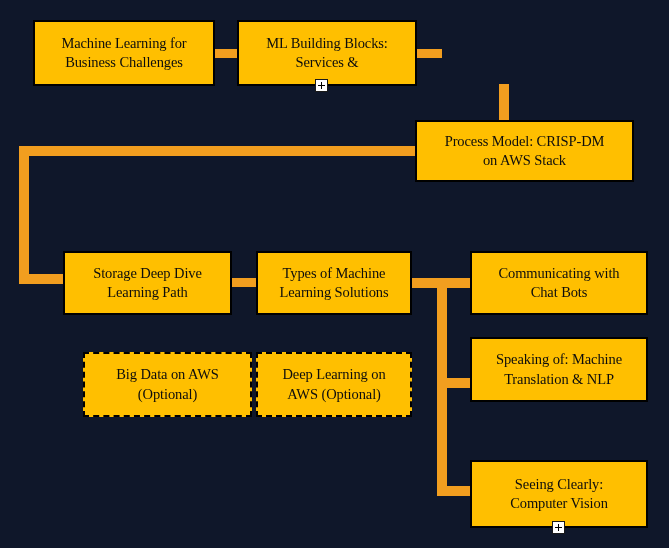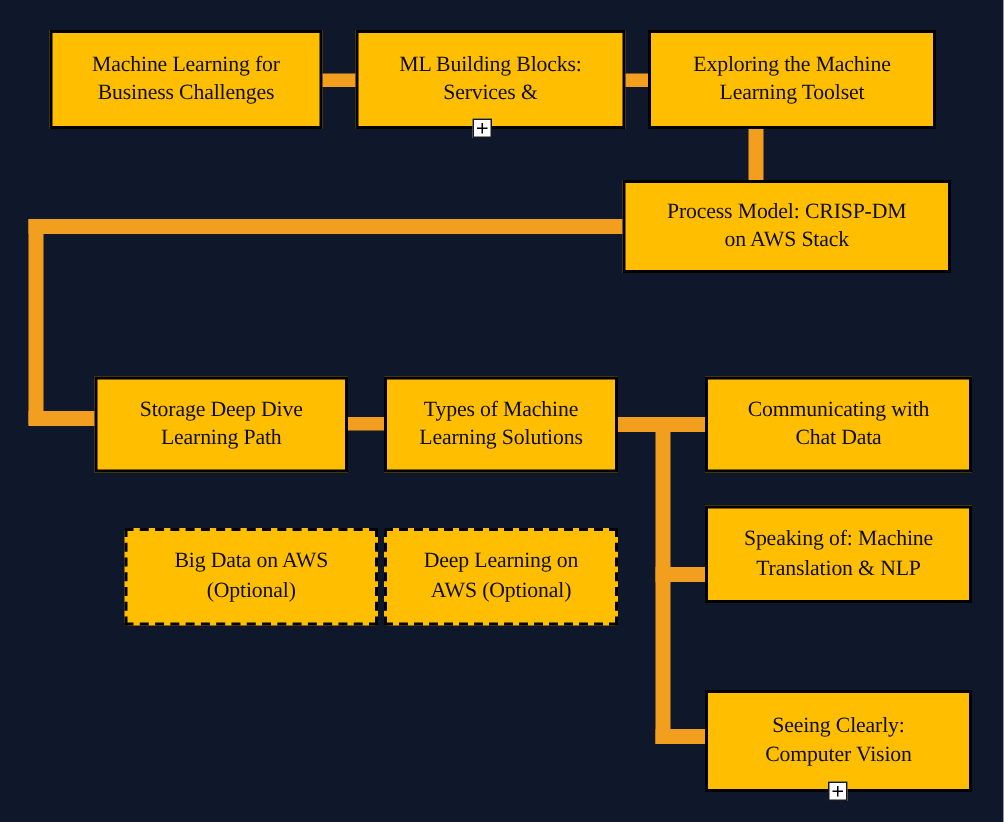--- a/index.html
+++ b/index.html
@@ -100,43 +100,39 @@
   <div class="node" style="left:237px; top:20px; width:180px; height:66px;">
     <span class="label">ML Building Blocks:
 Services &amp;</span>
   </div>
 
   <div class="expander" style="left:315px; top:79px;">
     <span class="plus-h"></span>
     <span class="plus-v"></span>
   </div>
 
-  <div class="node" style="left:432px; top:20px; width:192px; height:66px;">
-    <span class="label">Exploring the Machine
-Learning Toolset</span>
-  </div>
 
   <div class="node" style="left:415px; top:120px; width:219px; height:62px;">
     <span class="label">Process Model: CRISP-DM
 on AWS Stack</span>
   </div>
 
   <div class="node" style="left:63px; top:251px; width:169px; height:64px;">
     <span class="label">Storage Deep Dive
 Learning Path</span>
   </div>
 
   <div class="node" style="left:256px; top:251px; width:156px; height:64px;">
     <span class="label">Types of Machine
 Learning Solutions</span>
   </div>
 
   <div class="node" style="left:470px; top:251px; width:178px; height:64px;">
     <span class="label">Communicating with
-Chat Data</span>
+Chat Bots</span>
   </div>
 
   <div class="node optional" style="left:63px; top:352px; width:169px; height:65px;margin-left:20px;">
     <span class="label">Big Data on AWS
 (Optional)</span>
   </div>
 
   <div class="node optional" style="left:256px; top:352px; width:156px; height:65px;">
     <span class="label">Deep Learning on
 AWS (Optional)</span>

